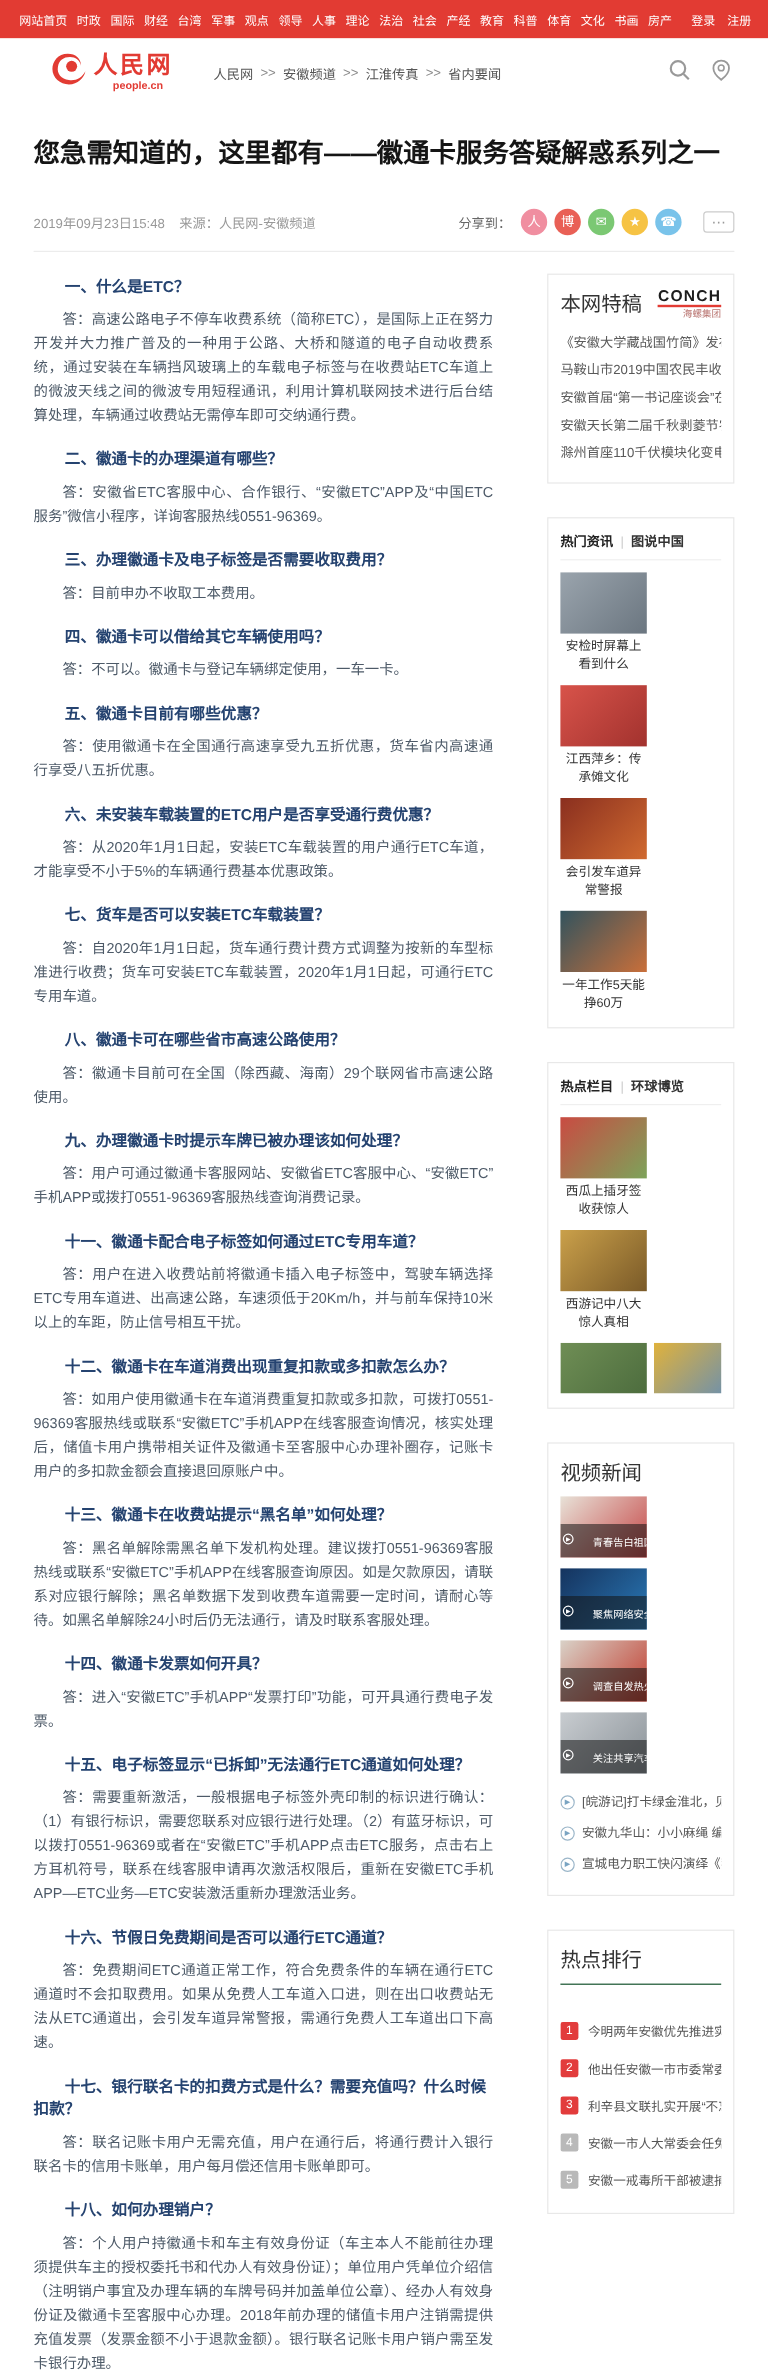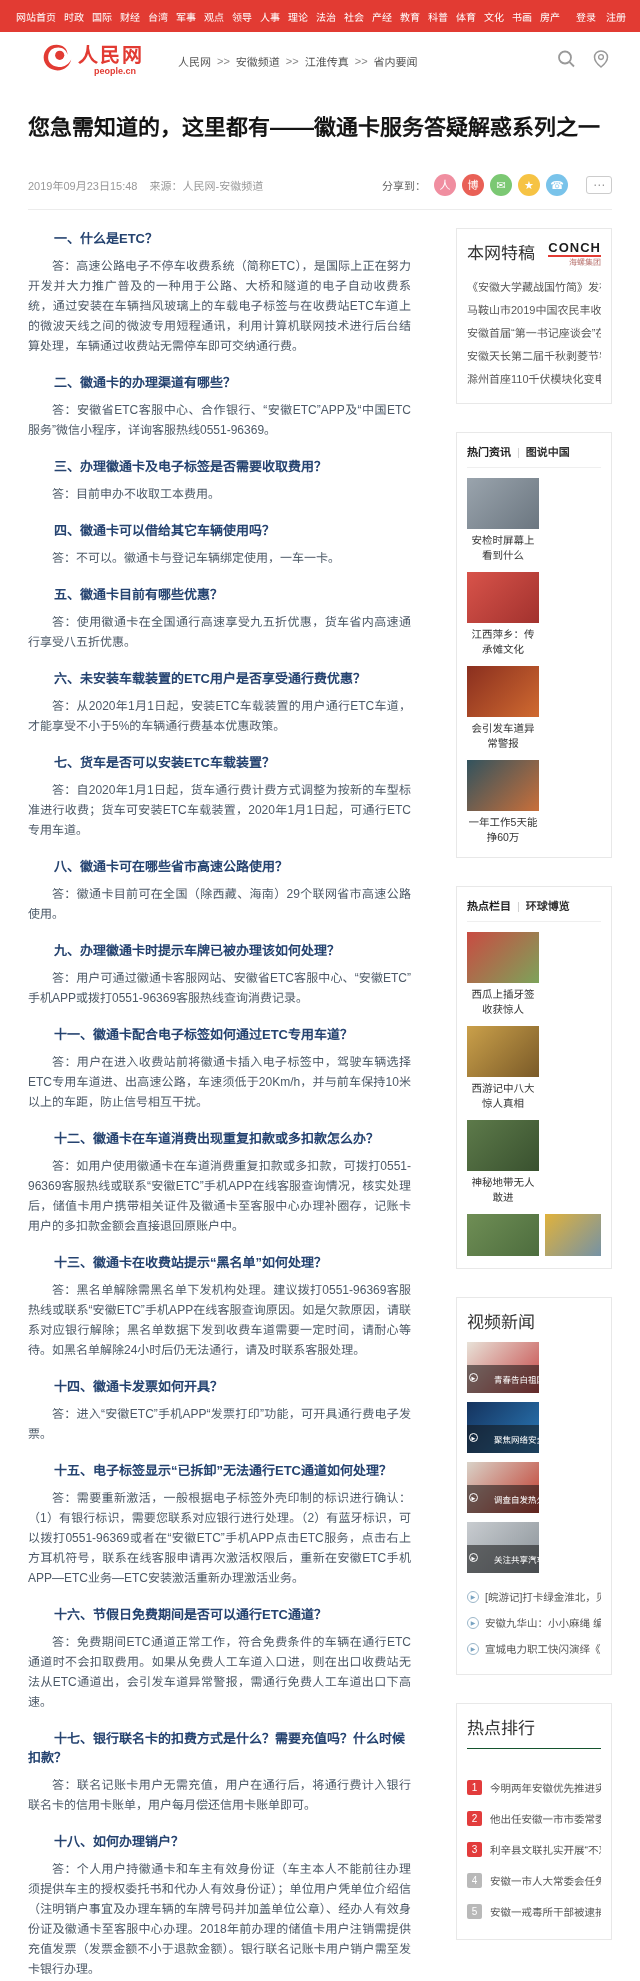--- a/index.html
+++ b/index.html
@@ -375,24 +375,20 @@
               <div class="thumb" style="background: linear-gradient(135deg, rgb(201, 75, 66), rgb(125, 163, 90));"></div>
               <figcaption>西瓜上插牙签收获惊人</figcaption>
             </figure>
 
             <figure class="card">
               <div class="thumb" style="background: linear-gradient(135deg, rgb(202, 160, 74), rgb(122, 90, 40));"></div>
               <figcaption>西游记中八大惊人真相</figcaption>
             </figure>
 
 
-            <figure class="card">
-              <div class="thumb" style="background: linear-gradient(135deg, rgb(93, 122, 74), rgb(57, 81, 47));"></div>
-              <figcaption>神秘地带无人敢进</figcaption>
-            </figure>
           </div>
         <div class="partial-row">
 
         <div class="partial-thumb" style="background: linear-gradient(135deg, rgb(111, 142, 85), rgb(74, 106, 60));"></div>
             <div class="partial-thumb" style="background: linear-gradient(135deg, rgb(224, 178, 60), rgb(90, 138, 192));"></div>
           </div>
       </div>
 
       <div class="sbox">
         <div class="sbox-head">

